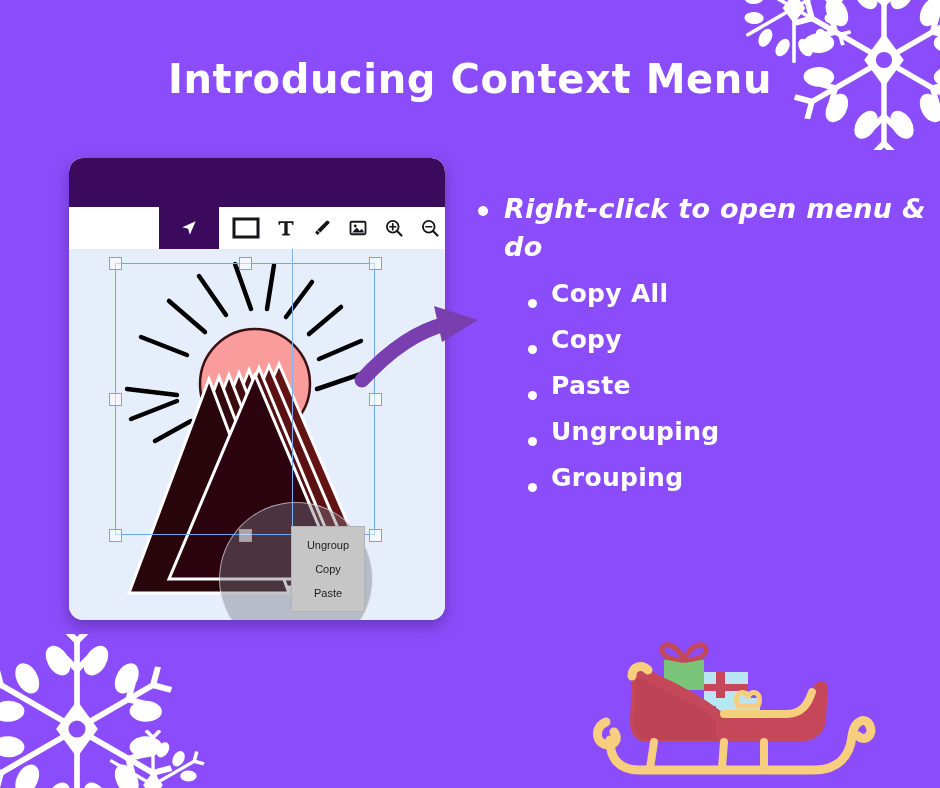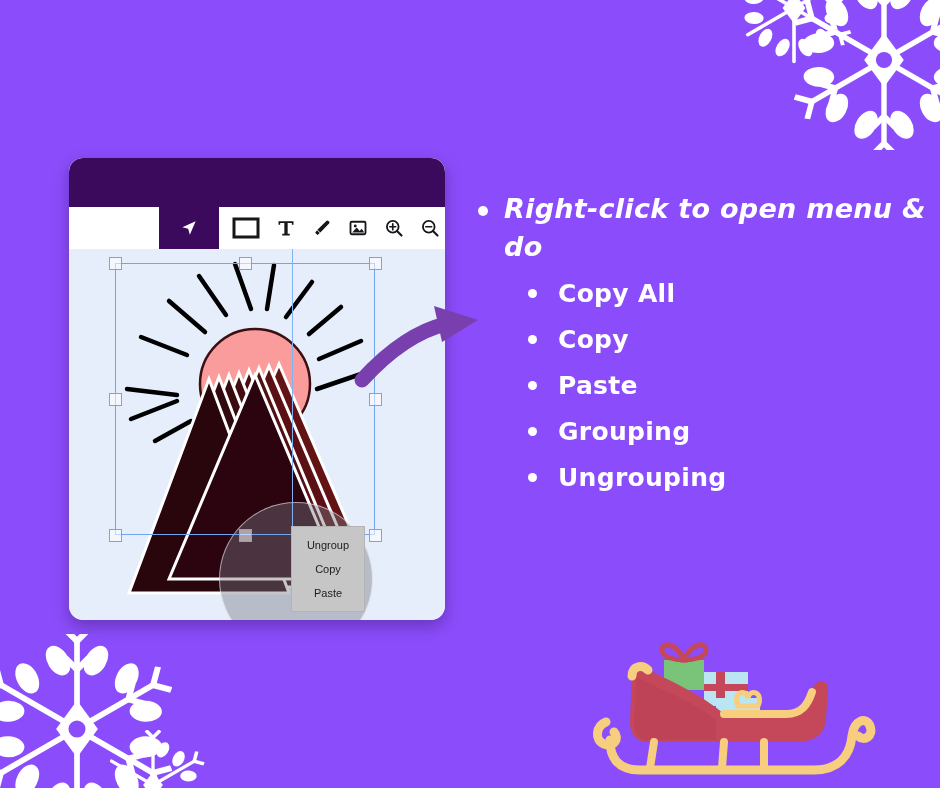--- a/index.html
+++ b/index.html
@@ -82,21 +82,21 @@
 
   
   .copy{position:absolute;left:478px;top:190px;width:450px;}
   .l1{display:flex;align-items:flex-start;gap:16px;font-style:italic;}
   .l1 .dot{width:10px;height:10px;border-radius:50%;background:#ffffff;margin-top:16px;flex:none;}
   .l1 .txt{
     color:#ffffff;font-size:27px;font-weight:700;line-height:1.42;
     font-family:"DejaVu Sans", sans-serif;letter-spacing:.3px;
   }
   .sublist{margin-top:12px;padding-left:50px;}
-  .l2{display:flex;align-items:center;gap:21px;margin-bottom:17px;}
+  .l2{display:flex;align-items:flex-end;gap:14px;margin-bottom:17px;}
   .l2 .dot{width:9px;height:9px;border-radius:50%;background:#ffffff;flex:none;}
   .l2 .txt{
     color:#ffffff;font-size:25px;font-weight:700;
     font-family:"DejaVu Sans", sans-serif;letter-spacing:.3px;
   }
 
   
   .sleigh{position:absolute;left:588px;top:636px;width:292px;height:152px;}
 
   
@@ -175,20 +175,21 @@
         <path d="M0,-82 l-15,-15 l4,-5 l11,11 l11,-11 l4,5 z"></path>
         <ellipse cx="-18" cy="-64" rx="10" ry="15" transform="rotate(-32 -18 -64)"></ellipse>
         <ellipse cx="18" cy="-64" rx="10" ry="15" transform="rotate(32 18 -64)"></ellipse>
       </g>
       <use href="#arm-bl2" transform="rotate(60)"></use>
       <use href="#arm-bl2" transform="rotate(120)"></use>
       <path d="M0,-24 L18,0 L0,24 L-18,0 Z"></path>
     </g>
   </svg>
 
+  <div class="title">Introducing Context Menu</div>
 
   <div class="window">
 
     <div class="titlebar"></div>
     <div class="tabstrip"></div>
     <div class="tab-blank"></div>
 
     <div class="tool-active">
       <svg width="20" height="20" viewBox="0 0 24 24">
         <path d="M20 4 L4 11 L11 13 L13 20 Z" fill="#ffffff"></path>
@@ -309,25 +310,25 @@
       <div class="l2">
         <div class="dot"></div>
         <div class="txt">Copy</div>
       </div>
       <div class="l2">
         <div class="dot"></div>
         <div class="txt">Paste</div>
       </div>
       <div class="l2">
         <div class="dot"></div>
+        <div class="txt">Ungrouping</div>
+      </div>
+      <div class="l2">
+        <div class="dot"></div>
         <div class="txt">Grouping</div>
-      </div>
-      <div class="l2">
-        <div class="dot"></div>
-        <div class="txt">Ungrouping</div>
       </div>
     </div>
   </div>
 
   <svg class="sleigh" viewBox="0 0 292 152">
 
     <g>
       <rect x="76" y="24" width="40" height="30" fill="#79C479"></rect>
       <path d="M96 24 C 88 6, 74 6, 74 14 C 74 22, 88 24, 96 24 Z" fill="none" stroke="#C4475A" stroke-width="5"></path>
       <path d="M96 24 C 104 6, 118 6, 118 14 C 118 22, 104 24, 96 24 Z" fill="none" stroke="#C4475A" stroke-width="5"></path>

